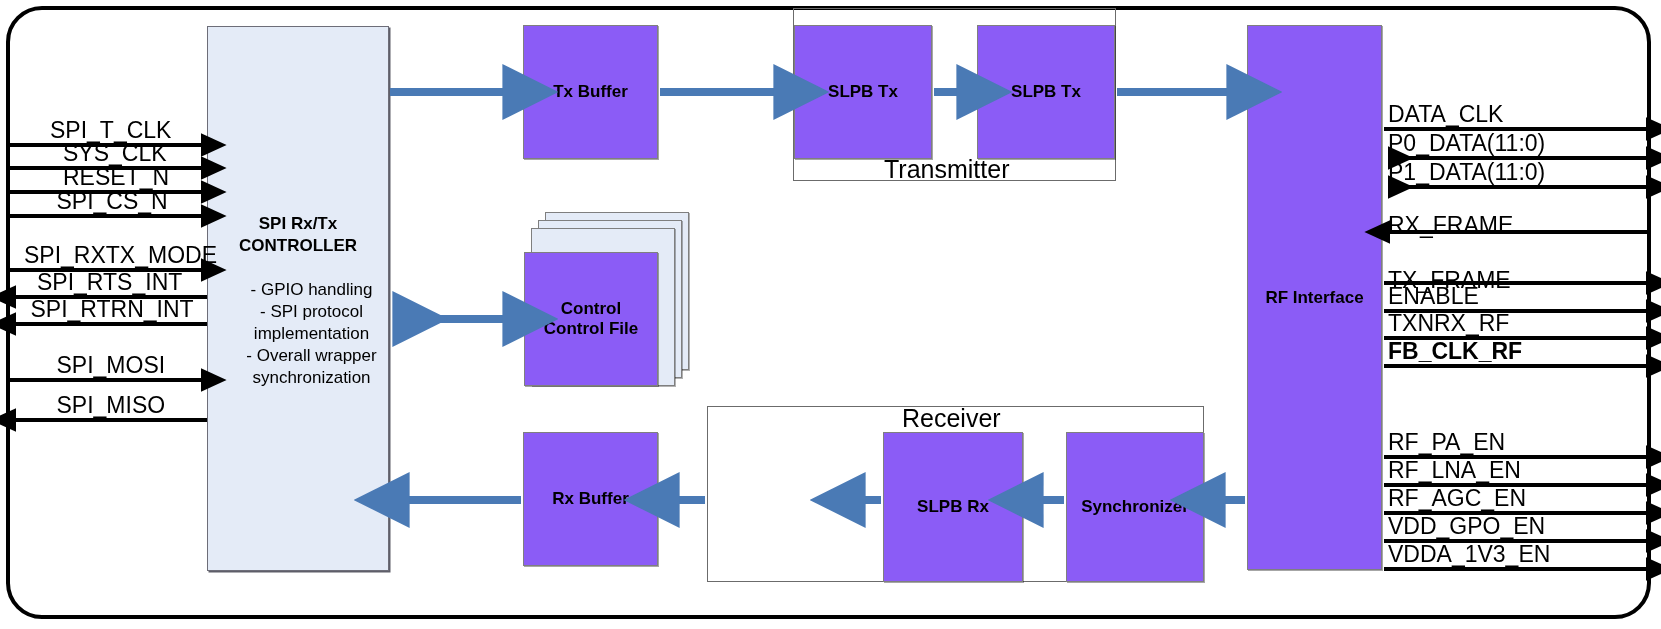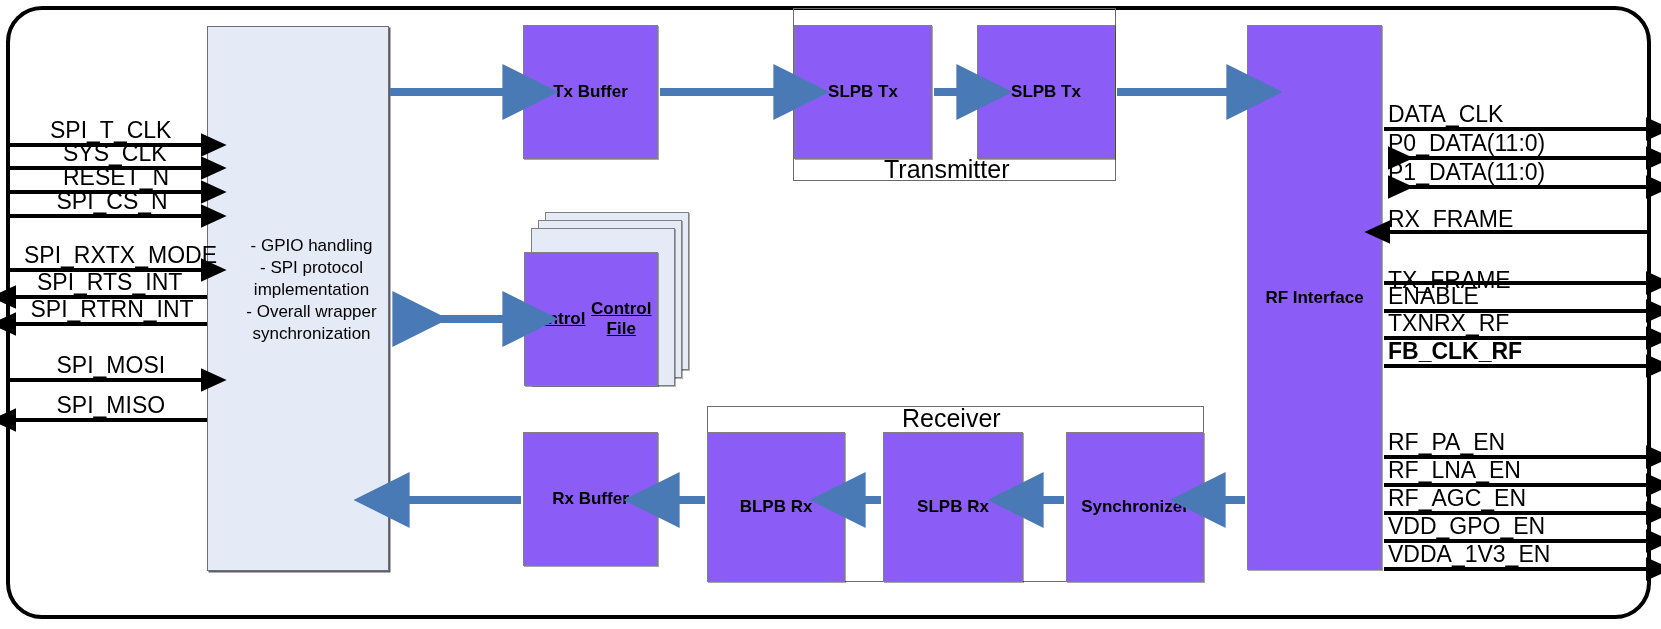--- a/index.html
+++ b/index.html
@@ -66,50 +66,53 @@
 
   <div class="group" style="left:793px;top:8px;width:323px;height:173px;"></div>
   <div class="group" style="left:707px;top:406px;width:497px;height:176px;"></div>
 
   <div class="stack-sheet" style="left:545px;top:212px;width:144px;height:158px;"></div>
   <div class="stack-sheet" style="left:538px;top:220px;width:144px;height:158px;"></div>
   <div class="stack-sheet" style="left:531px;top:228px;width:144px;height:158px;"></div>
 
   <div class="ctrl-blk" style="left:207px;top:26px;width:182px;height:545px;">
     <div class="ctrl-inner">
+      <div class="ctrl-title">
+        <div>SPI Rx/Tx</div>
+        <div>CONTROLLER</div>
+      </div>
       <div class="ctrl-bullets">
         <div>- GPIO handling</div>
         <div>- SPI protocol</div>
         <div>implementation</div>
         <div>- Overall wrapper</div>
         <div>synchronization</div>
       </div>
     </div>
   </div>
 
   <div class="blk shadowed" style="left:523px;top:25px;width:135px;height:134px;">Tx Buffer</div>
 
   <div class="blk shadowed" style="left:794px;top:25px;width:138px;height:134px;">SLPB Tx</div>
 
   <div class="blk shadowed" style="left:977px;top:25px;width:138px;height:134px;">SLPB Tx</div>
 
   <div class="group-label" style="left:884px;top:155px;">Transmitter</div>
 
-  <div class="blk shadowed" style="left:524px;top:252px;width:134px;height:134px;text-decoration:underline;">
+  <div class="blk shadowed" style="left:524px;top:252px;width:134px;height:134px;flex-direction:column;">
     <div>Control</div>
     <div>Control File</div>
   </div>
 
   <div class="blk shadowed" style="left:1247px;top:25px;width:135px;height:545px;">RF Interface</div>
 
   <div class="group-label" style="left:902px;top:404px;">Receiver</div>
 
   <div class="blk shadowed" style="left:523px;top:432px;width:135px;height:134px;">Rx Buffer</div>
 
-  <div class="blk shadowed" style="left:707px;top:432px;width:138px;height:150px;">BLPB Rx</div>
 
   <div class="blk shadowed" style="left:883px;top:432px;width:140px;height:150px;">SLPB Rx</div>
 
   <div class="blk shadowed" style="left:1066px;top:432px;width:138px;height:150px;">Synchronizer</div>
 
   <svg class="layer" viewBox="0 0 1661 629" xmlns="http://www.w3.org/2000/svg">
     <defs>
       <marker id="bluehead" markerWidth="7" markerHeight="7" refX="1.2" refY="3.5" orient="auto" markerUnits="strokeWidth">
         <path d="M0,0 L7,3.5 L0,7 z" fill="#4a7ab5"></path>
       </marker>
@@ -181,21 +184,21 @@
       <div class="sig-label" style="left: 24px; top: 242px;">SPI_RXTX_MODE</div>
       <div class="sig-label" style="left: 37px; top: 269px;">SPI_RTS_INT</div>
       <div class="sig-label" style="left: 30.5px; top: 296px;">SPI_RTRN_INT</div>
       <div class="sig-label" style="left: 56.5px; top: 352px;">SPI_MOSI</div>
       <div class="sig-label" style="left: 56.5px; top: 392px;">SPI_MISO</div>
     </div>
   <div id="right-labels">
       <div class="sig-label" style="left: 1388px; top: 101px;">DATA_CLK</div>
       <div class="sig-label" style="left: 1388px; top: 130px;">P0_DATA(11:0)</div>
       <div class="sig-label" style="left: 1388px; top: 159px;">P1_DATA(11:0)</div>
-      <div class="sig-label" style="left: 1388px; top: 206px;">RX_FRAME</div>
+      <div class="sig-label" style="left: 1388px; top: 212px;">RX_FRAME</div>
       <div class="sig-label" style="left: 1388px; top: 267px;">TX_FRAME</div>
       <div class="sig-label" style="left: 1388px; top: 283px;">ENABLE</div>
       <div class="sig-label" style="left: 1388px; top: 310px;">TXNRX_RF</div>
       <div class="sig-label" style="left: 1388px; top: 338px; font-weight: bold;">FB_CLK_RF</div>
       <div class="sig-label" style="left: 1388px; top: 429px;">RF_PA_EN</div>
       <div class="sig-label" style="left: 1388px; top: 457px;">RF_LNA_EN</div>
       <div class="sig-label" style="left: 1388px; top: 485px;">RF_AGC_EN</div>
       <div class="sig-label" style="left: 1388px; top: 513px;">VDD_GPO_EN</div>
       <div class="sig-label" style="left: 1388px; top: 541px;">VDDA_1V3_EN</div>
     </div>

